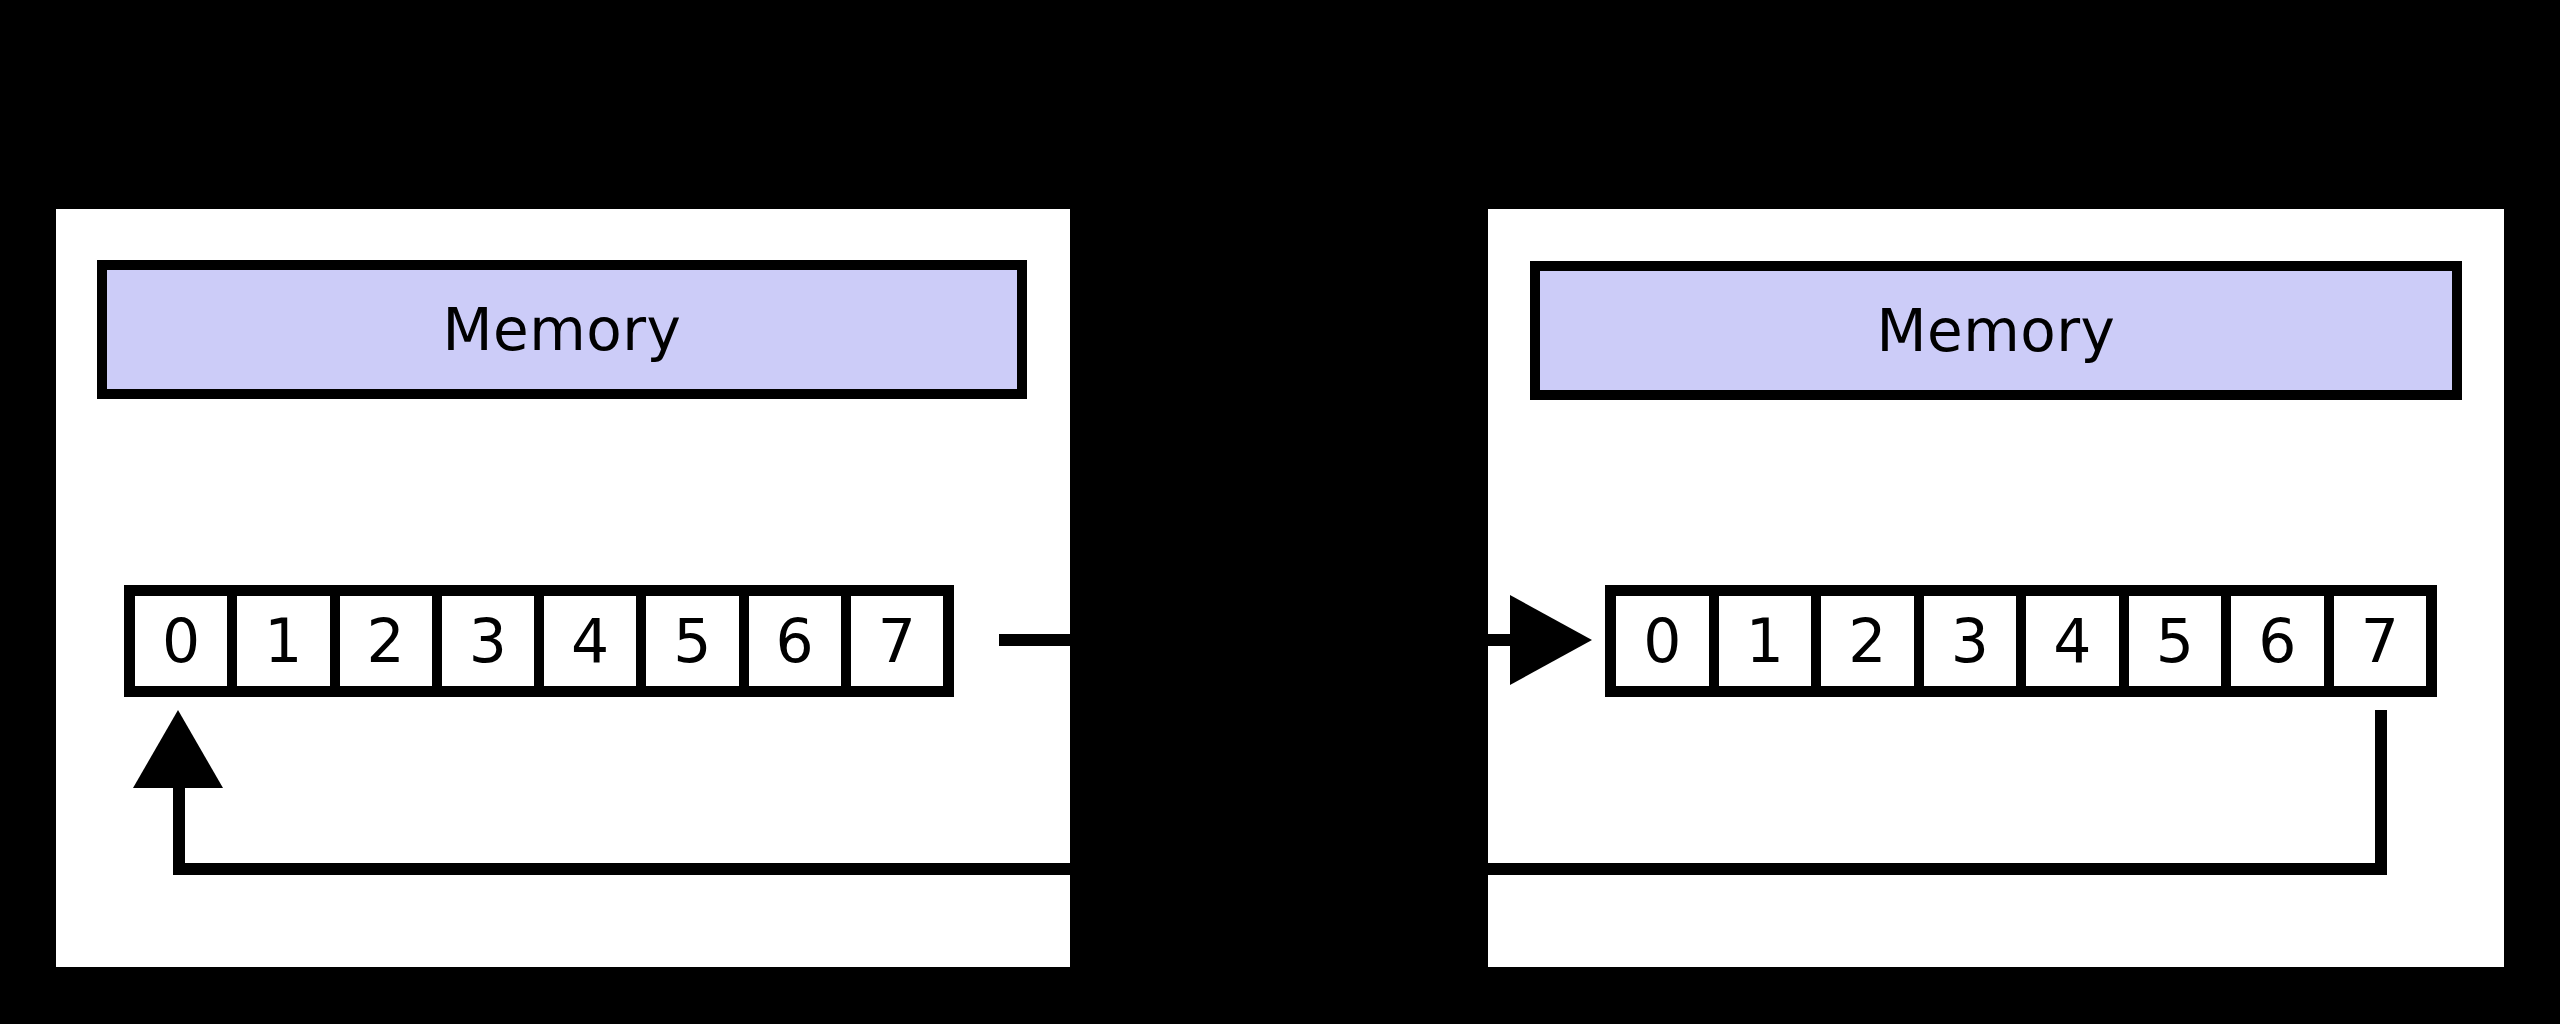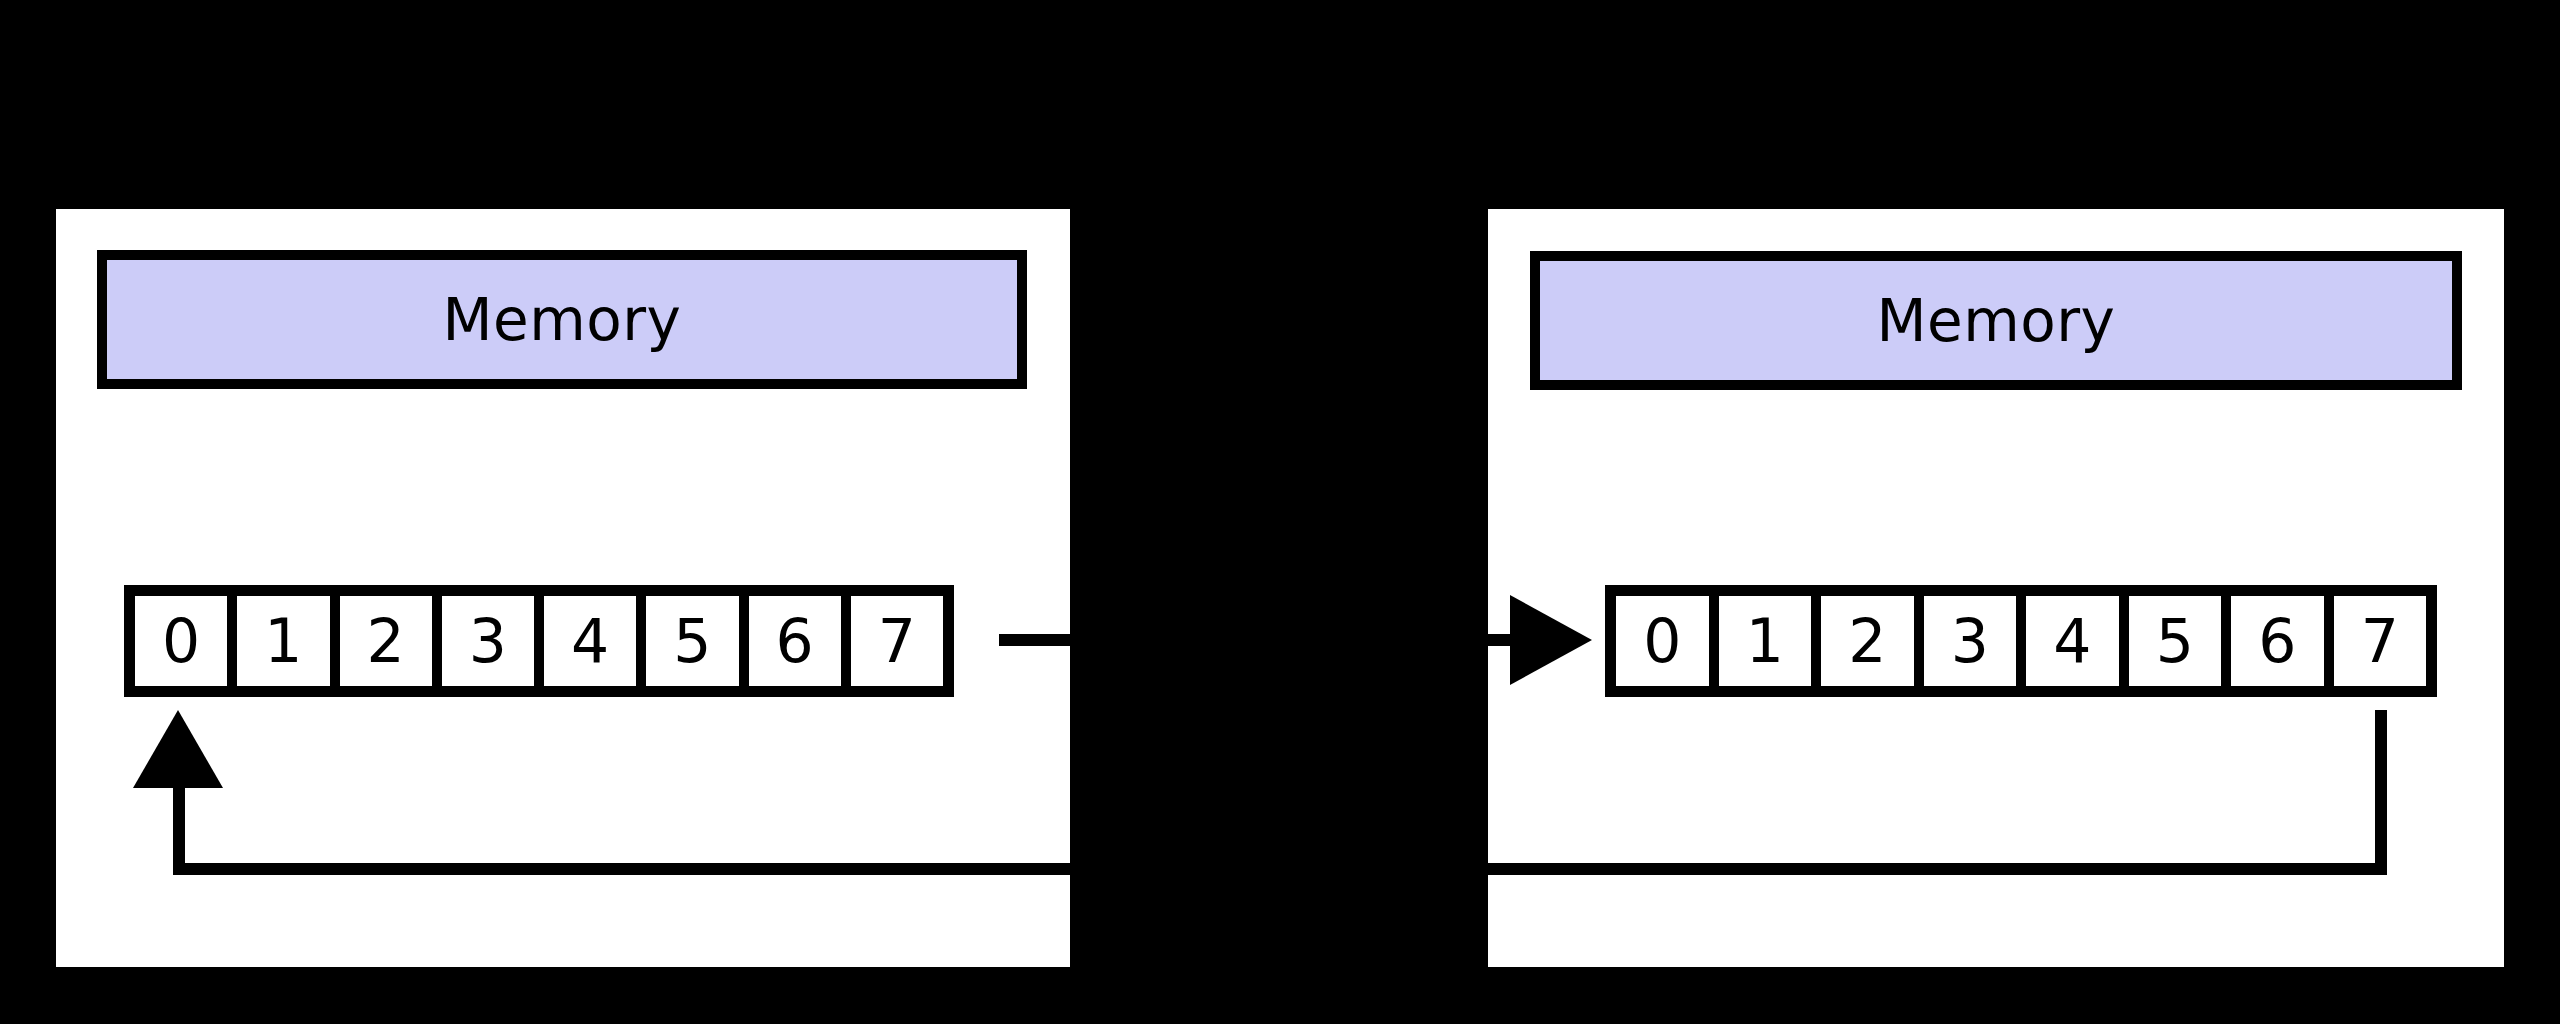--- a/index.html
+++ b/index.html
@@ -23,20 +23,21 @@
   #right-panel { left: 1488px; width: 1016px; }
 
   .memory-header {
     position: absolute;
     box-sizing: border-box;
     border: 10px solid var(--line, #000);
     background: var(--header-fill, #ccccf8);
     display: flex; align-items: center; justify-content: center;
     font-size: 58px; color: var(--text, #000);
     letter-spacing: 0.5px;
+    margin-top: 10px;
   }
   #left-panel  .memory-header { left: 41px; top: 41px; width: 930px; height: 139px; }
   #right-panel .memory-header { left: 42px; top: 42px; width: 932px; height: 139px; }
 
   .cell-row {
     position: absolute;
     top: 376px; height: 112px;
     display: flex;
     box-sizing: border-box;
     border: 6px solid var(--line, #000);

